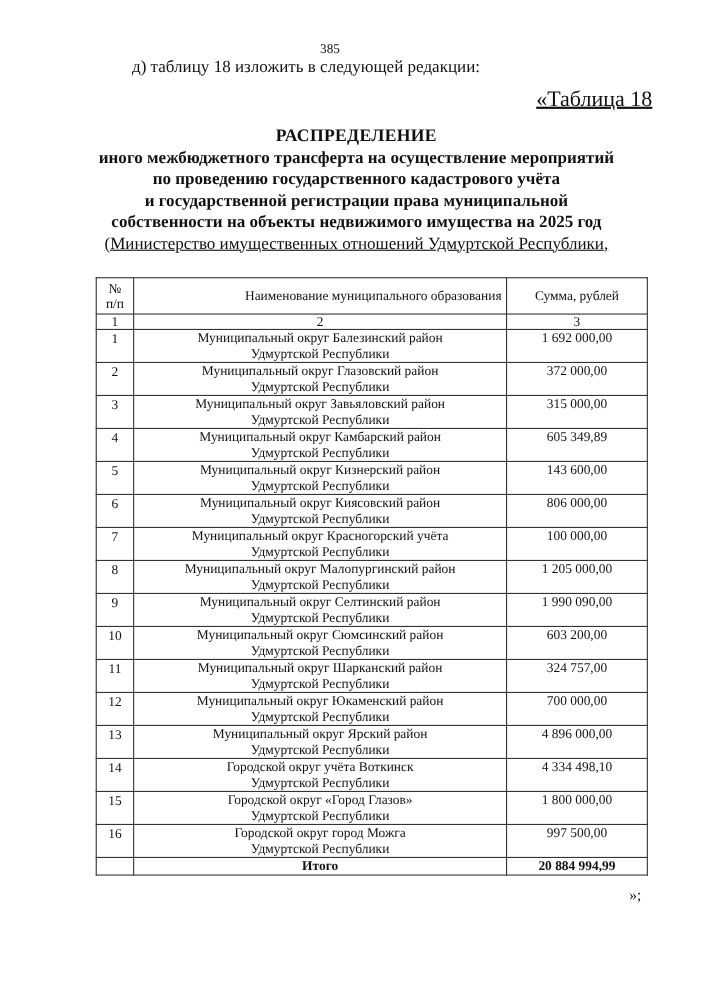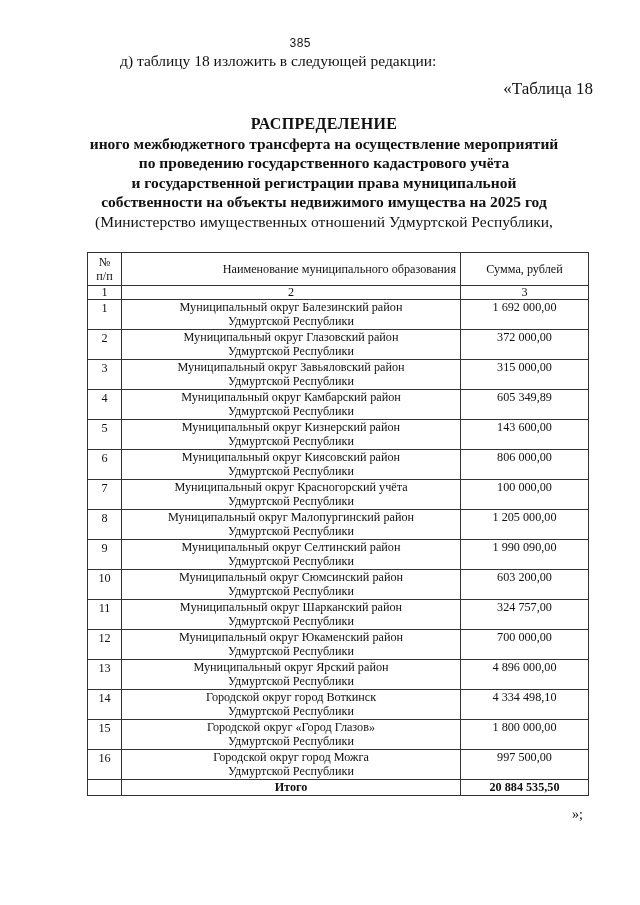--- a/index.html
+++ b/index.html
@@ -3,35 +3,34 @@
 <meta charset="utf-8">
 <style>
   html, body { margin: 0; padding: 0; background: #ffffff; }
   body {
     width: 640px; height: 905px; position: relative; overflow: hidden;
     font-family: "Liberation Serif", "DejaVu Serif", serif; color: #111;
   }
   .page-number {
     position: absolute; top: 37px; left: 0; width: 600px; text-align: center;
     font-size: 12px;
-    font-family: Liberation Mono, monospace;
   }
   .intro {
     position: absolute; top: 52px; left: 120px; font-size: 15.5px;
   }
   .table-label {
-    position: absolute; top: 79px; right: 47px; font-size: 17px;
+    position: absolute; top: 79px; right: 47px; font-size: 20px; text-decoration: underline;
   }
   .title-block {
     position: absolute; top: 114px; left: 64px; width: 520px; text-align: center;
     line-height: 19.5px;
   }
   .title-main { font-weight: bold; font-size: 16px; letter-spacing: 0.3px; }
   .title-sub { font-weight: bold; font-size: 15.5px; }
-  .title-note { font-size: 15.5px; }
+  .title-note { font-size: 15.5px; text-decoration: underline; }
   table.dist {
     position: absolute; top: 252px; left: 87px; width: 502px;
     border-collapse: collapse; font-size: 12.2px;
   }
   table.dist td, table.dist th {
     border: 1px solid #333; padding: 0 4px; vertical-align: top;
   }
   table.dist th { font-weight: normal; vertical-align: middle; }
   .c1 { width: 25px; text-align: center; }
   .c2 { width: 330px; text-align: center; }
@@ -177,21 +176,21 @@
         <td class="c1">13</td>
         <td class="c2">
           <div>Муниципальный округ Ярский район</div>
           <div>Удмуртской Республики</div>
         </td>
         <td class="c3">4 896 000,00</td>
       </tr>
       <tr class="row">
         <td class="c1">14</td>
         <td class="c2">
-          <div>Городской округ город Воткинск</div>
+          <div>Городской округ учёта Воткинск</div>
           <div>Удмуртской Республики</div>
         </td>
         <td class="c3">4 334 498,10</td>
       </tr>
       <tr class="row">
         <td class="c1">15</td>
         <td class="c2">
           <div>Городской округ «Город Глазов»</div>
           <div>Удмуртской Республики</div>
         </td>
@@ -201,18 +200,18 @@
         <td class="c1">16</td>
         <td class="c2">
           <div>Городской округ город Можга</div>
           <div>Удмуртской Республики</div>
         </td>
         <td class="c3">997 500,00</td>
       </tr>
       <tr class="total">
         <td class="c1"></td>
         <td class="c2">Итого</td>
-        <td class="c3">20 884 535,50</td>
+        <td class="c3">20 884 994,99</td>
       </tr>
     </tbody>
 </table>
 
 <div class="closing">»;</div>
 
 </body></html>

